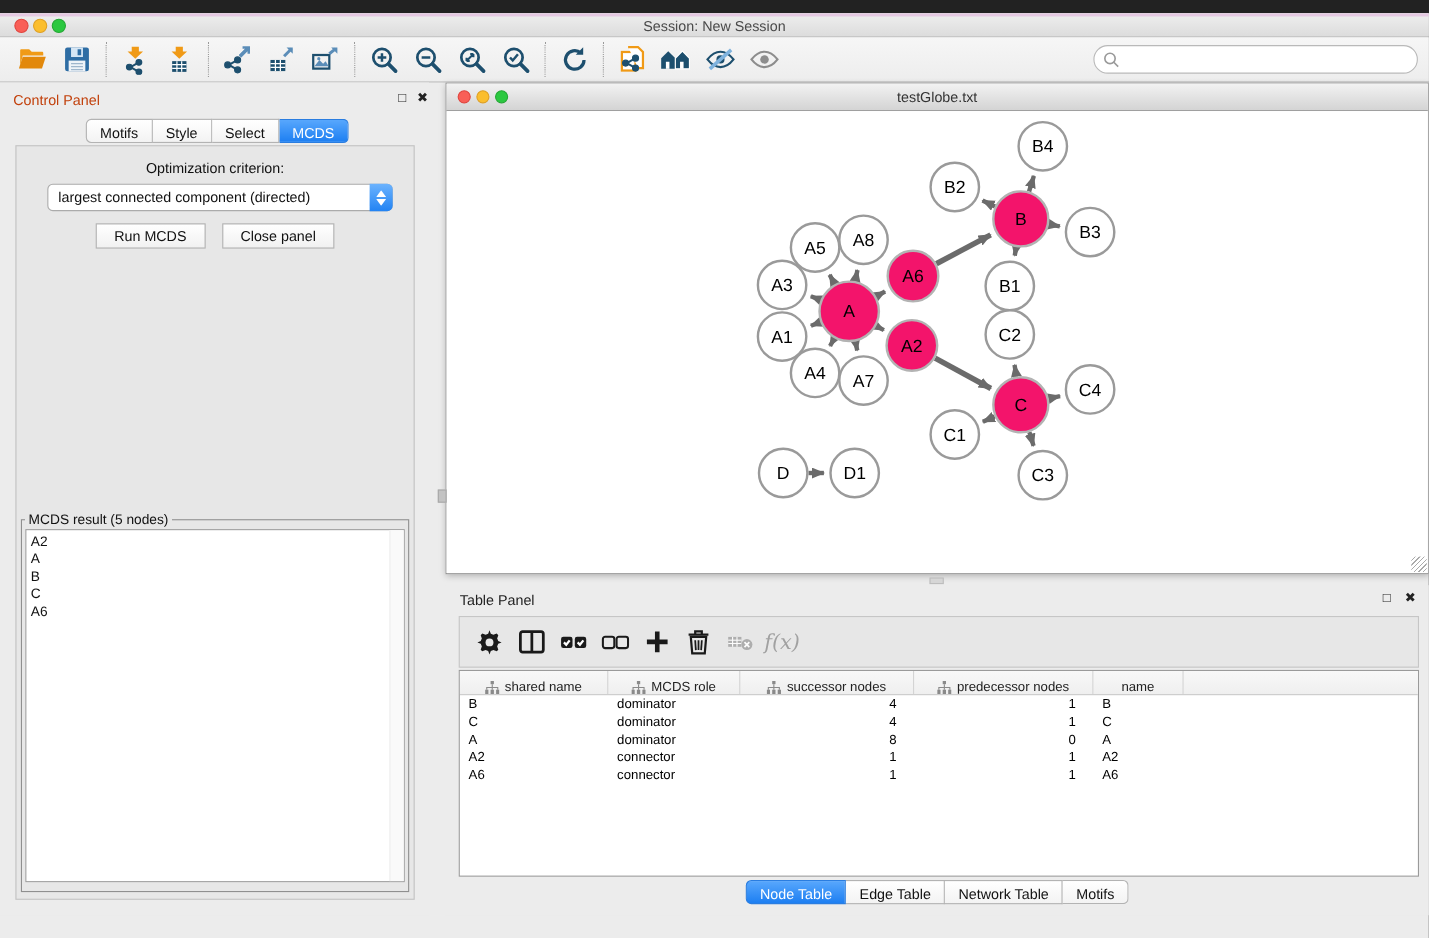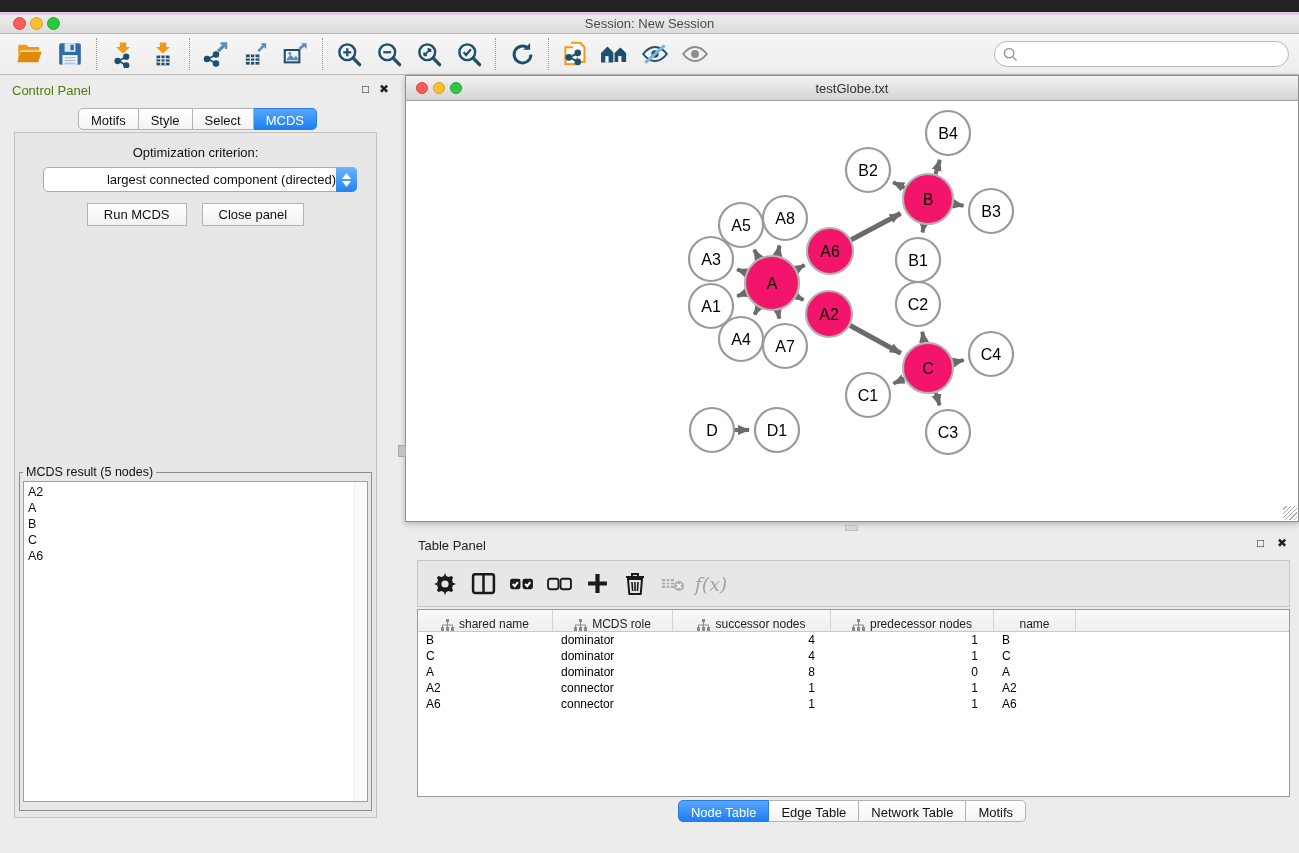--- a/index.html
+++ b/index.html
@@ -24,33 +24,33 @@
   .tbtn{width:40px;height:36px;display:flex;align-items:center;justify-content:center;cursor:default;}
   .tsep{width:1px;height:32px;margin:0 6px;border-left:1px dotted #9a9a9a;}
   .searchbox{position:absolute;right:10px;top:7px;width:295px;height:26px;background:#fff;
     border:1px solid #b9b9b9;border-radius:13px;display:flex;align-items:center;padding:0 8px;}
   .searchbox svg{flex:0 0 auto;}
   .searchbox input{border:0;outline:0;flex:1;font-size:13px;background:transparent;margin-left:6px;
     font-family:"Liberation Sans",sans-serif;}
   
   .cpanel{position:absolute;left:0;top:63px;width:390px;height:757px;background:#ececec;}
   .cpanel-titlerow{position:absolute;left:0;top:0;width:100%;height:30px;}
-  .cpanel-title{position:absolute;left:12px;top:8px;font-size:13px;color:#4d7c0f;}
+  .cpanel-title{position:absolute;left:12px;top:8px;font-size:13px;color:#c2410c;}
   .panel-ctrl{position:absolute;top:7px;font-size:12px;color:#222;}
   .cpanel-tabs{position:absolute;left:78px;top:33px;display:flex;height:22px;}
   .seg{border:1px solid #b3b3b3;border-left:0;background:linear-gradient(#ffffff,#f3f3f3);
     font-size:13px;padding:2px 12px 0 12px;display:flex;align-items:center;color:#111;}
   .seg.first{border-left:1px solid #b3b3b3;border-radius:5px 0 0 5px;}
   .seg.last{border-radius:0 5px 5px 0;}
   .seg.active{background:linear-gradient(#58a7fd,#1d7ff2);color:#fff;border-color:#2a7de0;}
   .cpanel-inner{position:absolute;left:14px;top:57px;width:363px;height:686px;
     background:#e7e7e7;border:1px solid #c2c2c2;}
   .opt-label{position:absolute;left:0;top:12px;width:100%;text-align:center;font-size:13px;color:#111;}
   .dropdown{position:absolute;left:28px;top:34px;width:314px;height:25px;background:#fff;
-    border:1px solid #ababab;border-radius:5px;display:flex;align-items:center;text-align:right;}
+    border:1px solid #ababab;border-radius:5px;display:flex;align-items:center;}
   .dropdown .dval{flex:1;font-size:13px;padding-left:9px;color:#111;white-space:nowrap;}
   .dropdown .dstep{width:21px;height:25px;margin:-1px -1px -1px 0;border-radius:0 5px 5px 0;
     background:linear-gradient(#6cb3fe,#2283f3);display:flex;flex-direction:column;
     align-items:center;justify-content:center;gap:2px;}
   .btnrow{position:absolute;left:0;top:70px;width:100%;display:flex;justify-content:center;gap:15px;}
   .pushbtn{height:23px;padding:0 16px;background:linear-gradient(#ffffff,#f1f1f1);
     border:1px solid #b3b3b3;border-radius:0;font-size:13px;display:flex;align-items:center;color:#111;}
   .result-box{position:absolute;left:4px;top:332px;width:353px;height:346px;}
   .result-box fieldset{margin:0;padding:0;border:1px solid #8f8f8f;width:100%;height:100%;}
   .result-box legend{font-size:12.5px;margin-left:3px;padding:0 3px;color:#111;}

